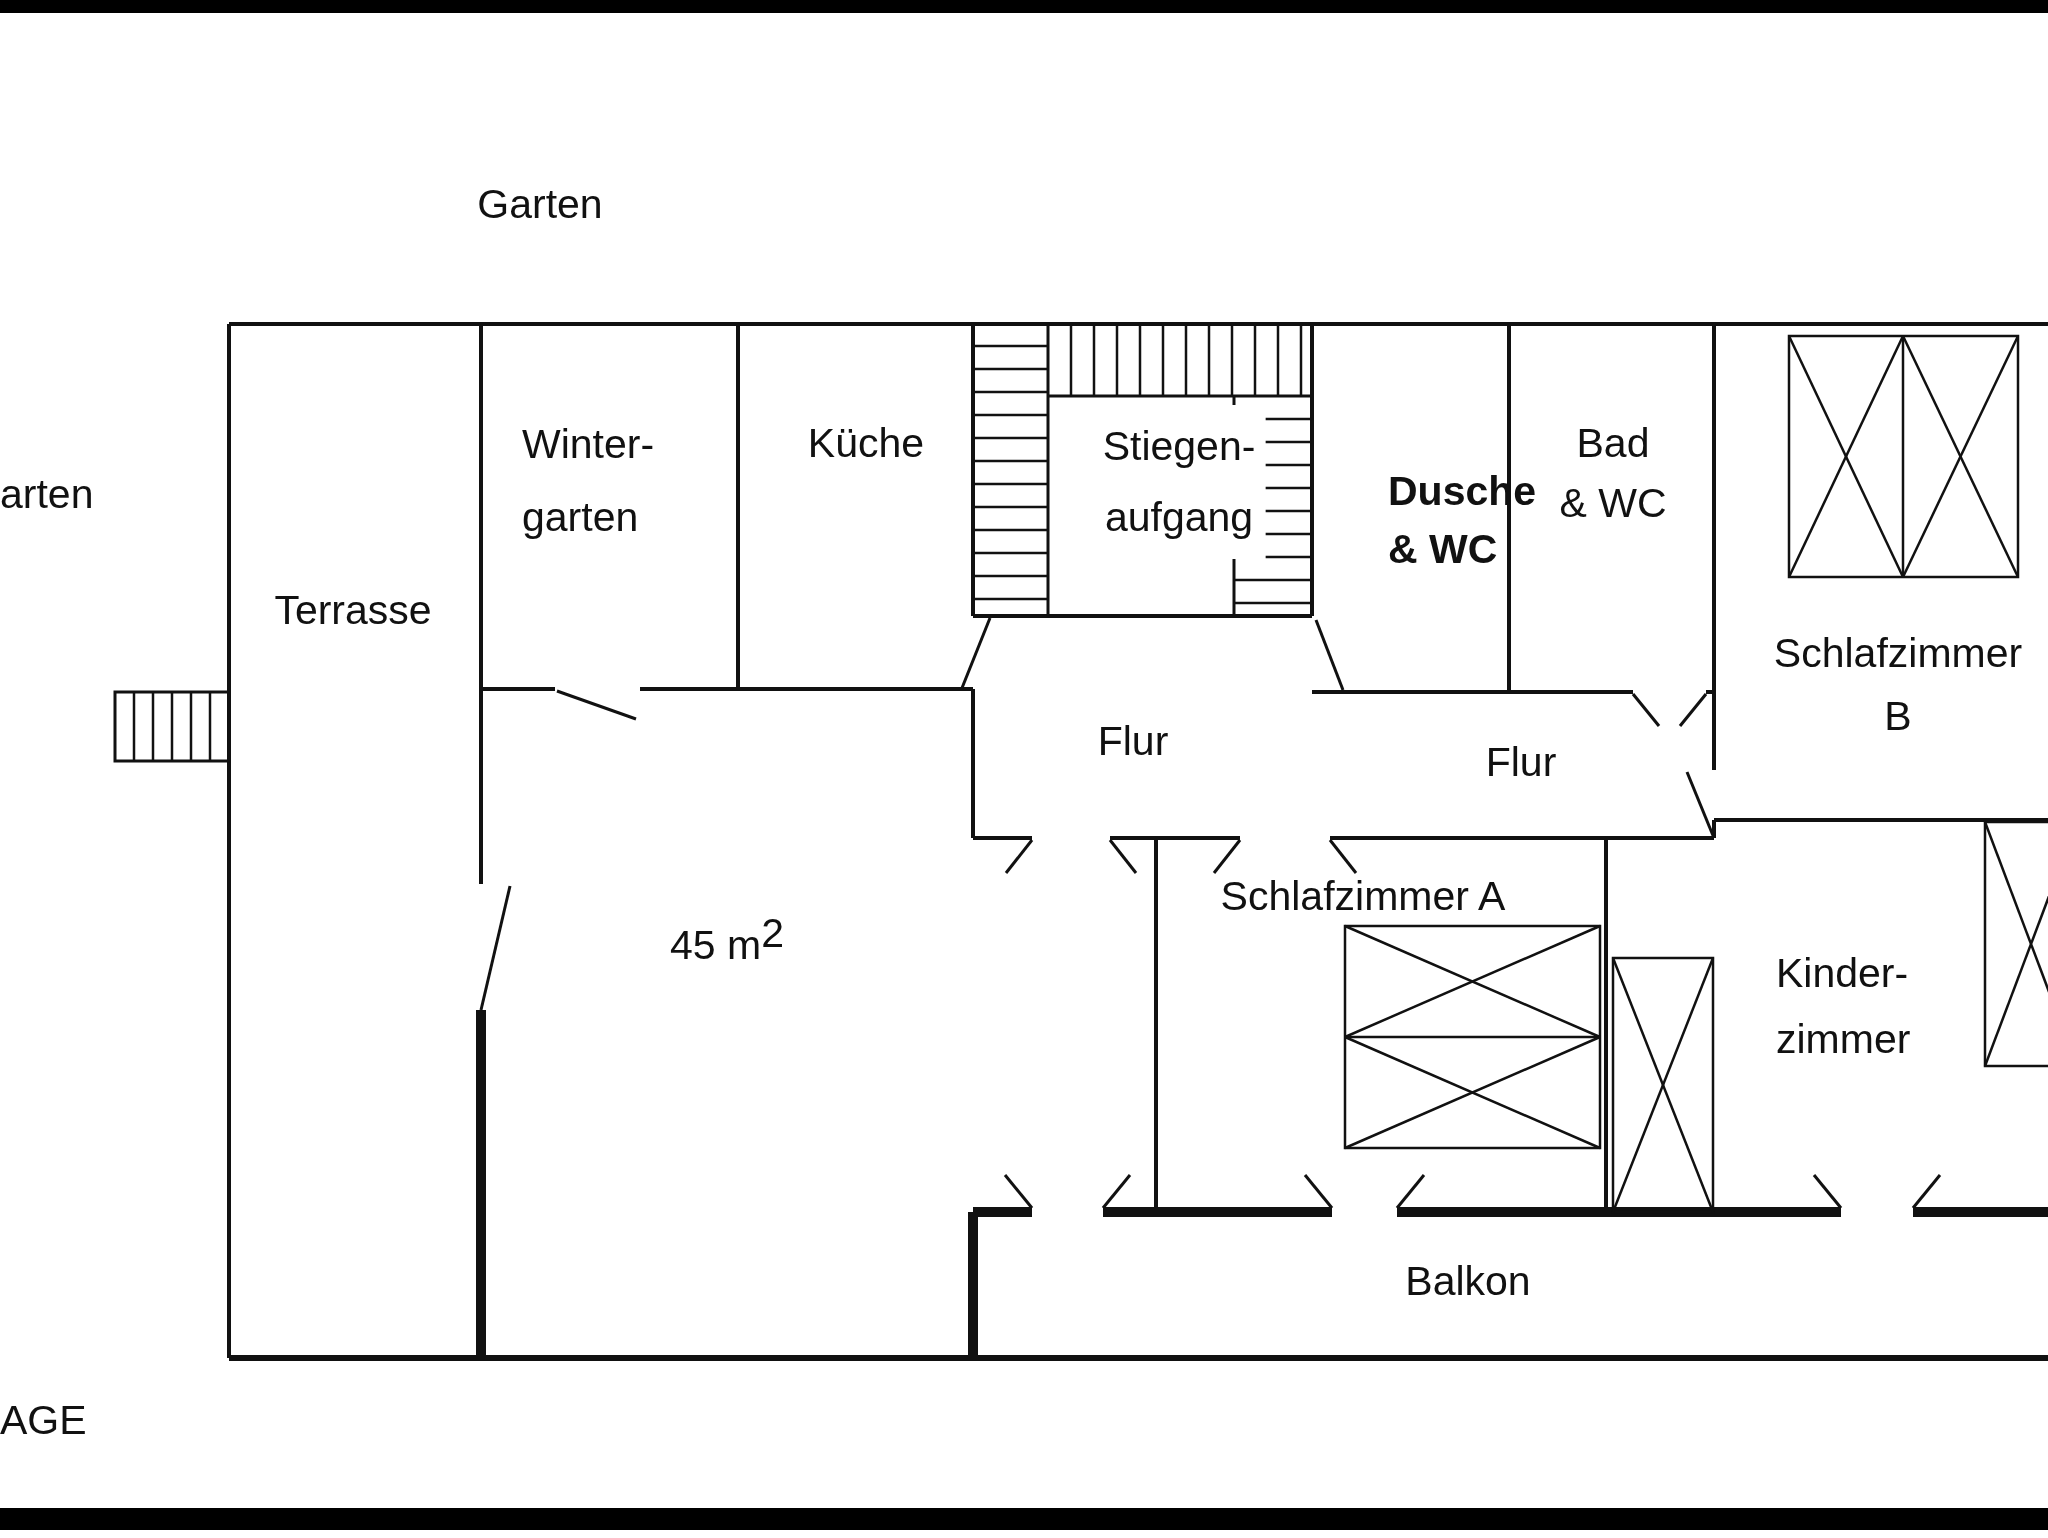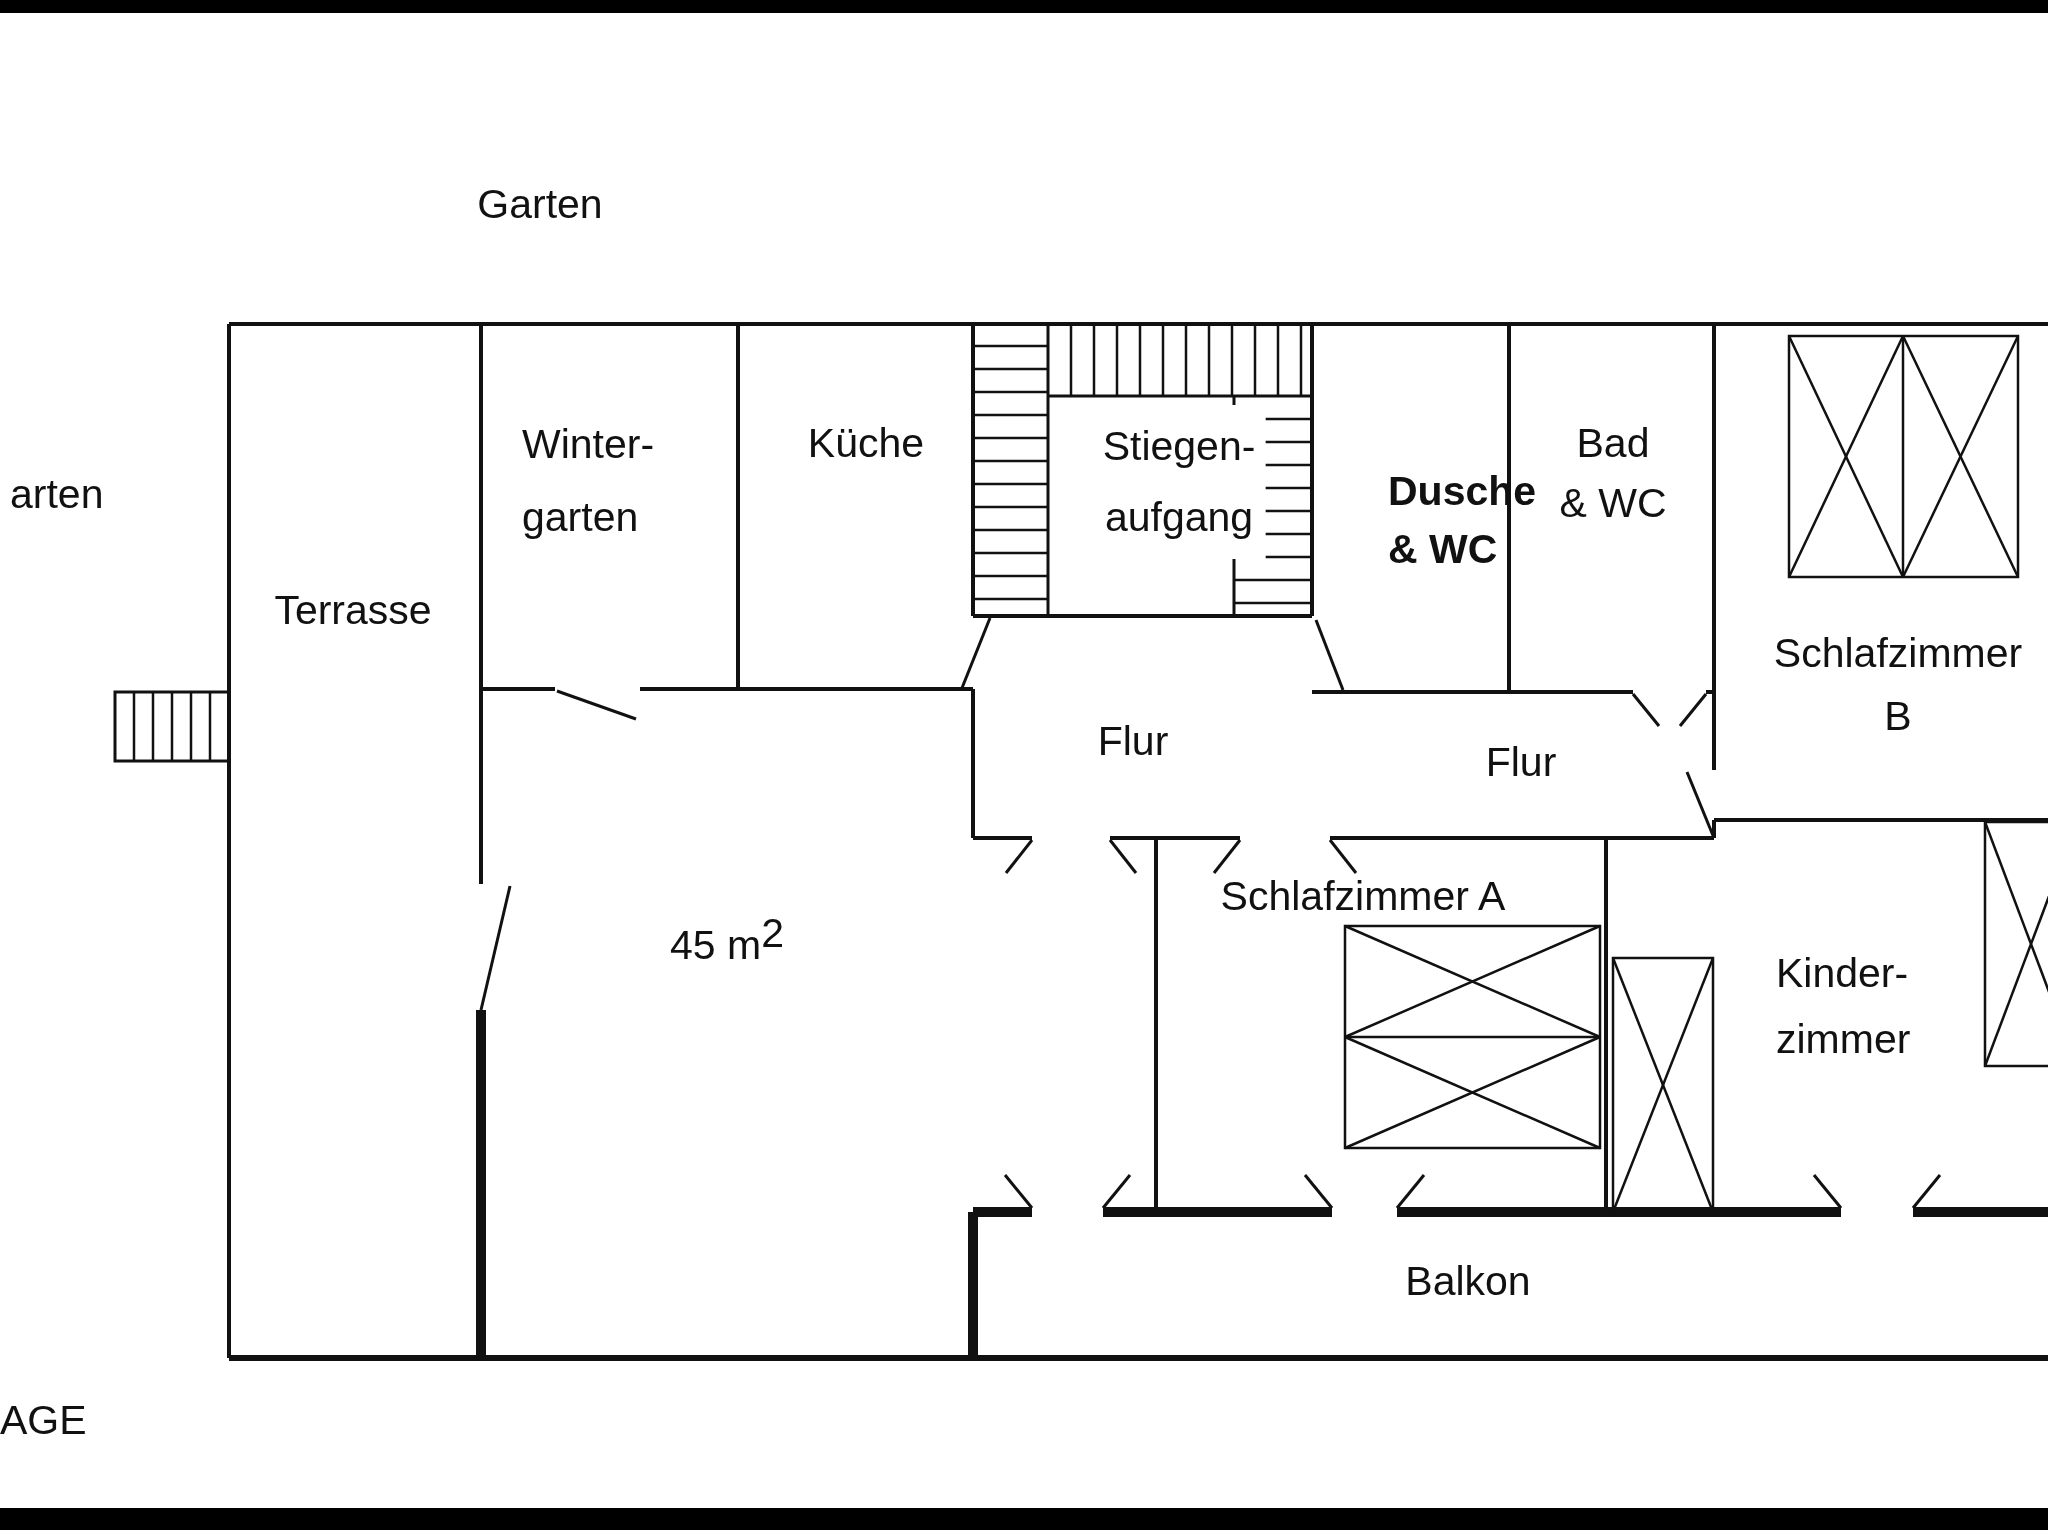--- a/index.html
+++ b/index.html
@@ -190,21 +190,21 @@
       <g>
         <rect x="1985" y="822" width="92" height="244"></rect>
         <line x1="1985" y1="822" x2="2077" y2="1066"></line>
           <line x1="2077" y1="822" x2="1985" y2="1066"></line>
       </g>
     </g>
   </svg>
 
   <div class="lbl center" style="left:540px;top:205px;">Garten</div>
 
-  <div class="lbl vcenter" style="left:0;top:495px;padding-left:10px;">arten</div>
+  <div class="lbl vcenter" style="left:0;top:495px;">arten</div>
 
   <div class="lbl center" style="left:353px;top:611px;">Terrasse</div>
 
   <div class="lbl two-line" style="left:522px;top:408px;line-height:73px;">
     <div>Winter-</div>
     <div>garten</div>
   </div>
 
   <div class="lbl center" style="left:866px;top:444px;">Küche</div>
 

